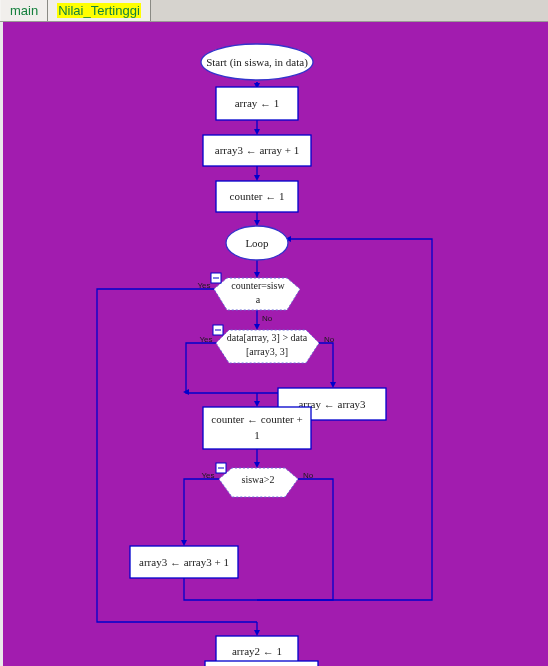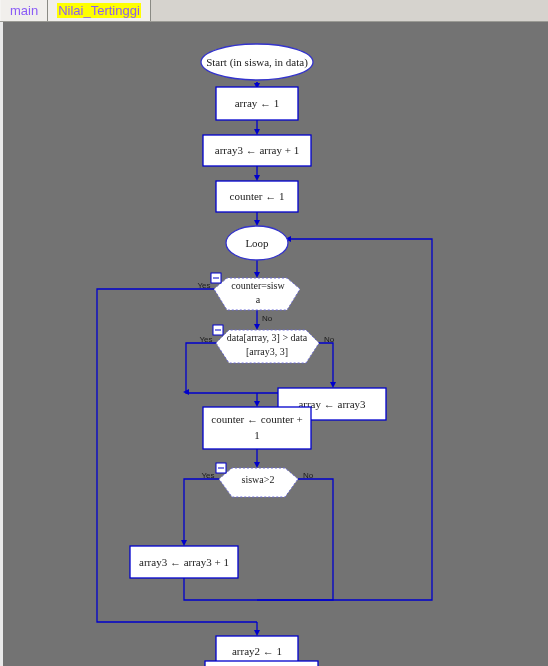--- a/index.html
+++ b/index.html
@@ -16,41 +16,41 @@
     position:absolute;left:0;top:0;width:548px;height:22px;
     background:#d6d3ce;
     box-sizing:border-box;
     border-bottom:1px solid #9a9a94;
     display:flex;align-items:stretch;
   }
   .tab{
     display:flex;align-items:center;justify-content:center;
     padding:0 9px;
     font-family:"Liberation Sans", sans-serif;
-    font-size:13px;color:#8b5cf6;
+    font-size:13px;color:#15803d;
     background:#f1efec;
     border-right:1px solid #8a8a84;
     white-space:nowrap;
     box-sizing:border-box;
   }
   .tab.first{border-left:1px solid #f5f4f2;}
   .tab.active{
     background:#f1efec;
     font-weight:normal;
   }
   .tab.active .tablabel{
     background:#ffff00;
     padding:0 1px;
   }
   .tabend{flex:1;background:#d6d3ce;}
 
   
   .canvas{
     position:absolute;left:0;top:22px;width:548px;height:644px;
-    background:#737373;
+    background:#a21caf;
     box-sizing:border-box;
     border-left:3px solid #e9e9e9;
     overflow:hidden;
   }
   .canvas svg{display:block;}
 
   
   .nodetext{
     font-family:"Liberation Serif", serif;
     font-size:11px;

